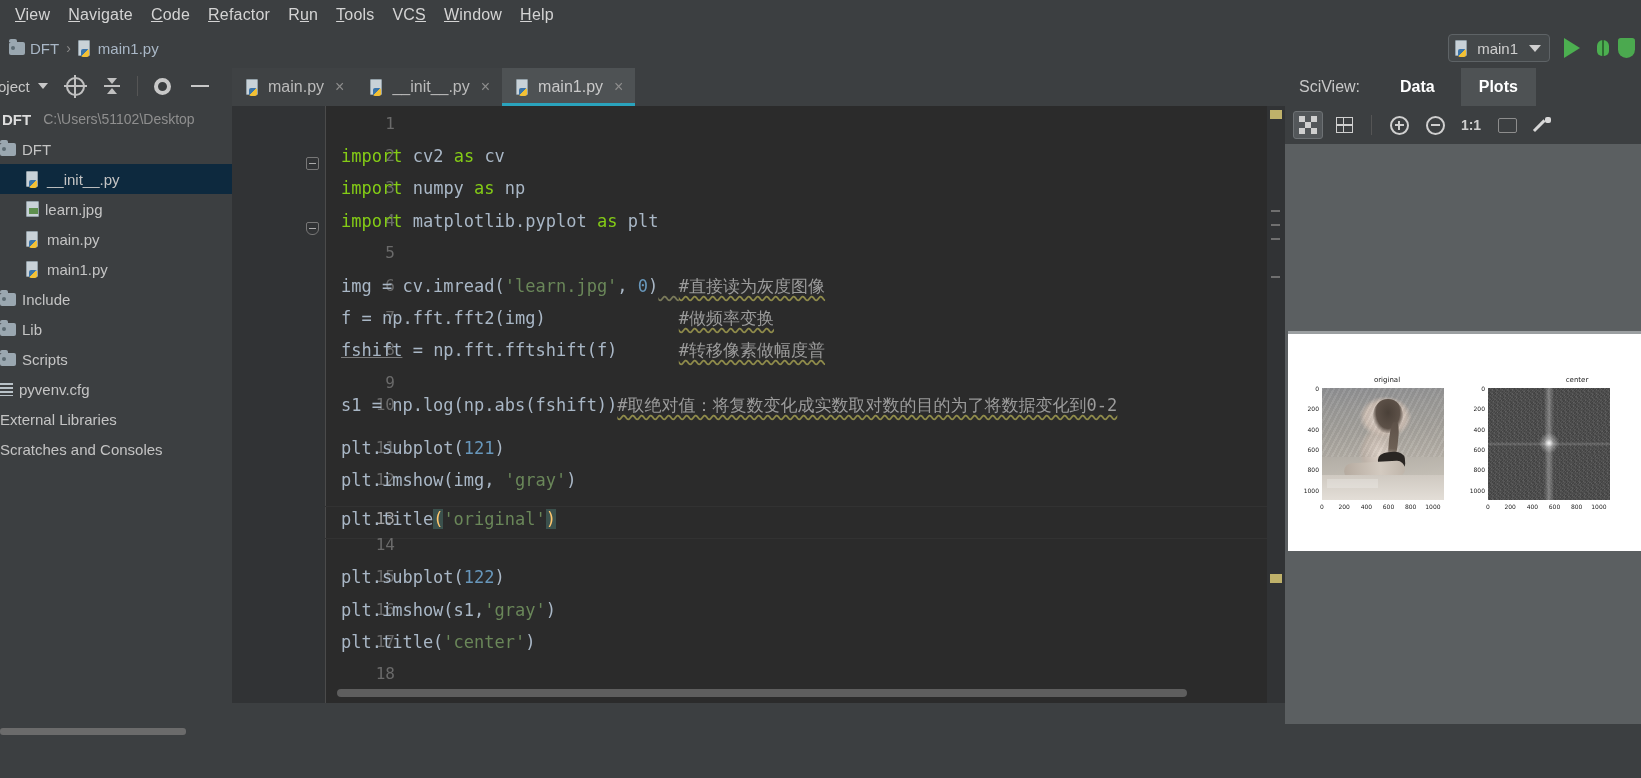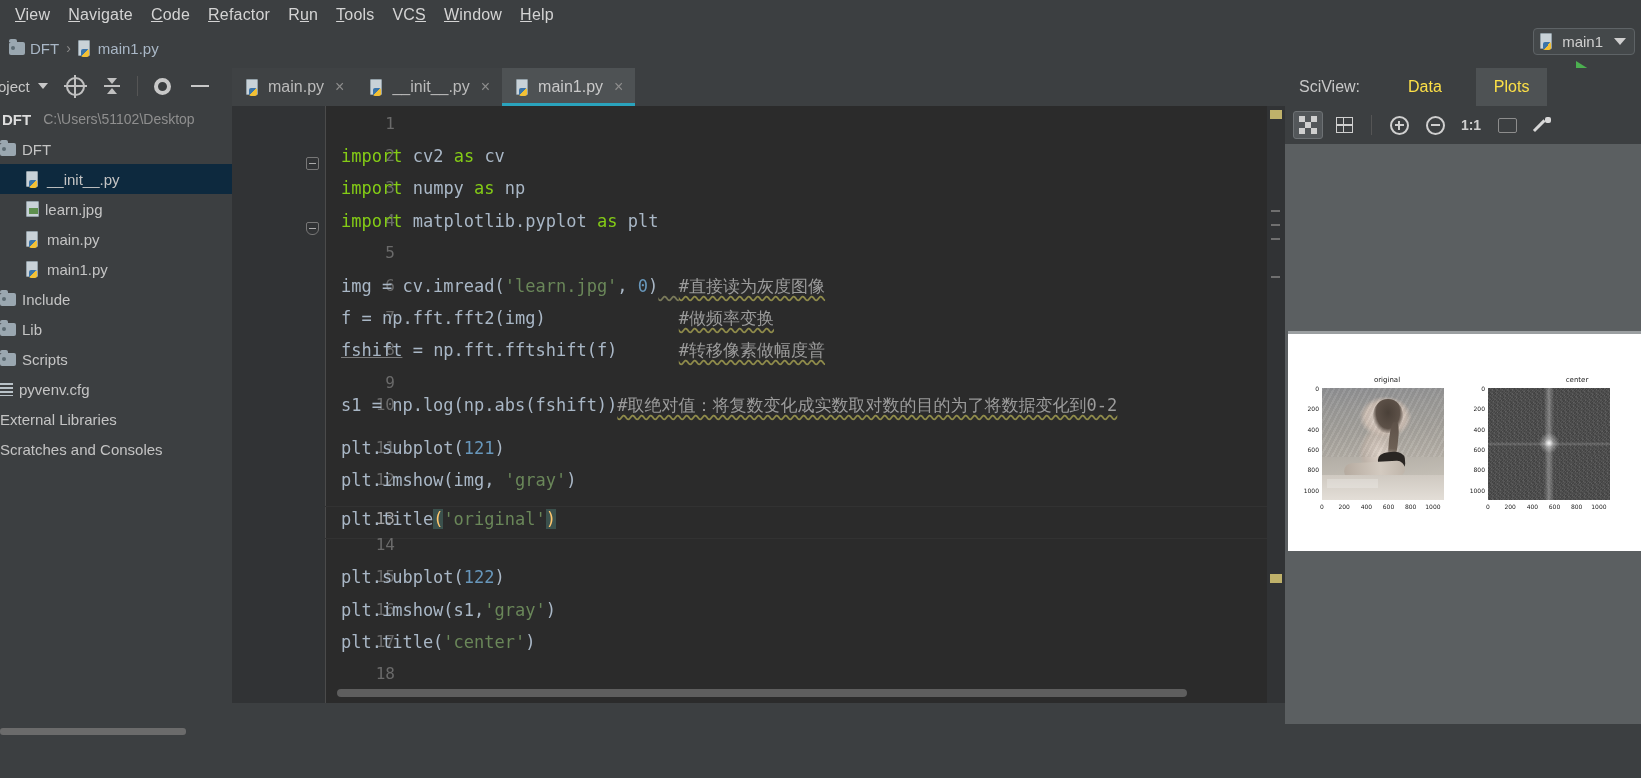--- a/index.html
+++ b/index.html
@@ -68,21 +68,21 @@
     width: 13px; height: 15px; display: inline-block; position: relative;
   }
   .cfg-ic::before {
     content: ""; position: absolute; left: 0; top: 1px; width: 13px; height: 13px;
     background: repeating-linear-gradient(to bottom,#b9c2c8 0 2px,#3c3f41 2px 4px);
   }
 
   
   .runbar {
     position: absolute; right: 0; top: 28px; height: 40px; display: flex;
-    align-items: center; gap: 6px; padding-right: 6px; flex-direction: column;
+    align-items: center; gap: 6px; padding-right: 6px;
   }
   .run-config {
     display: flex; align-items: center; gap: 7px;
     border: 1px solid #5e6366; border-radius: 4px; background: #44484a;
     padding: 4px 8px 4px 6px; height: 28px; font-size: 15px; color: #cfcfcf;
   }
   .caret-down {
     width: 0; height: 0; border-left: 6px solid transparent;
     border-right: 6px solid transparent; border-top: 7px solid #cfcfcf;
     margin-left: 4px;
@@ -263,26 +263,26 @@
   .mk.tiny { background: #6f6f6f; height: 2px; width: 9px; left: 4px; }
 
   .h-scroll {
     position: absolute; left: 105px; bottom: 6px; width: 850px; height: 8px;
     background: #5e5e5e; border-radius: 4px;
   }
 
   
   .sciview-tabs {
     position: absolute; left: 1285px; top: 68px; width: 356px; height: 38px;
-    background: #3c3f41; display: flex; align-items: center; gap: 16px;
+    background: #3c3f41; display: flex; align-items: center; gap: 8px;
   }
   .sv-label { font-size: 16px; color: #c8c8c8; padding: 0 14px 0 14px; }
   .sv-tab {
-    font-size: 16px; color: #fde047; padding: 9px 18px; height: 38px;
-    display: flex; align-items: center;
+    font-size: 16px; color: #ffffff; padding: 9px 18px; height: 38px;
+    display: flex; align-items: center; font-weight: bold;
   }
   .sv-tab.active { background: #4e5254; }
 
   .sciview-toolbar {
     position: absolute; left: 1285px; top: 106px; width: 356px; height: 38px;
     background: #3c3f41; display: flex; align-items: center; gap: 6px;
     padding-left: 8px;
   }
   .tb-btn {
     width: 30px; height: 28px; display: flex; align-items: center;

